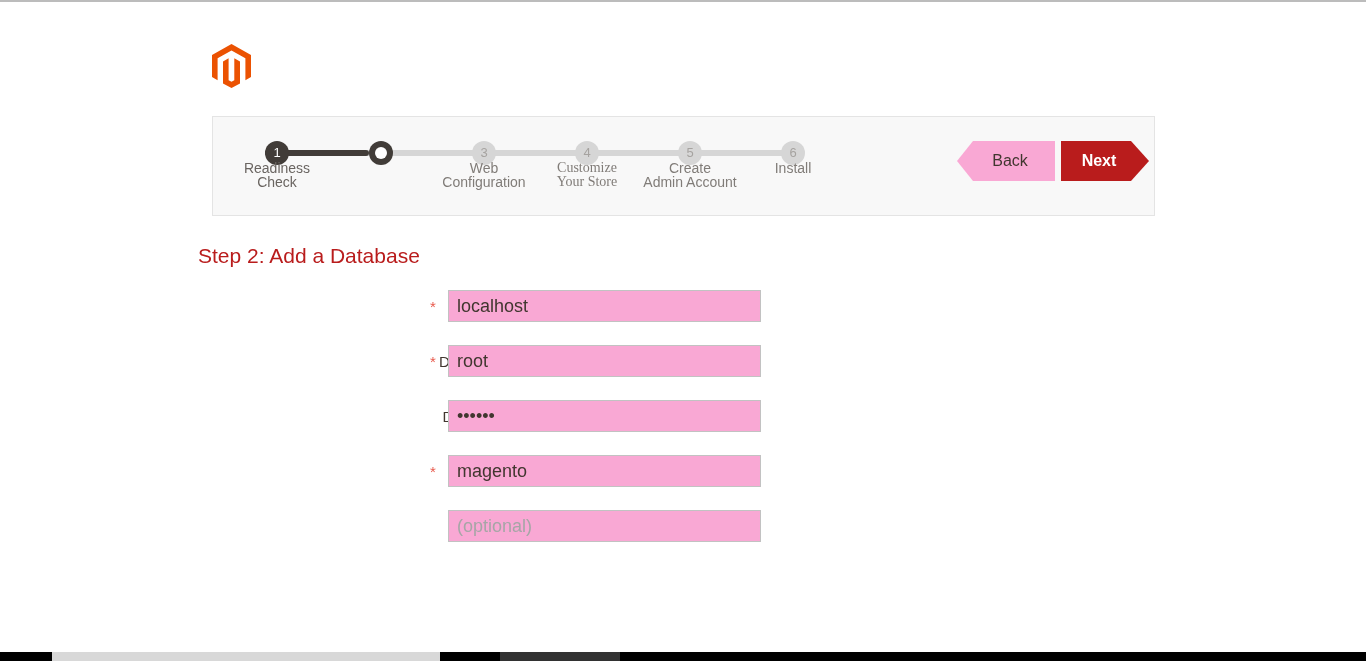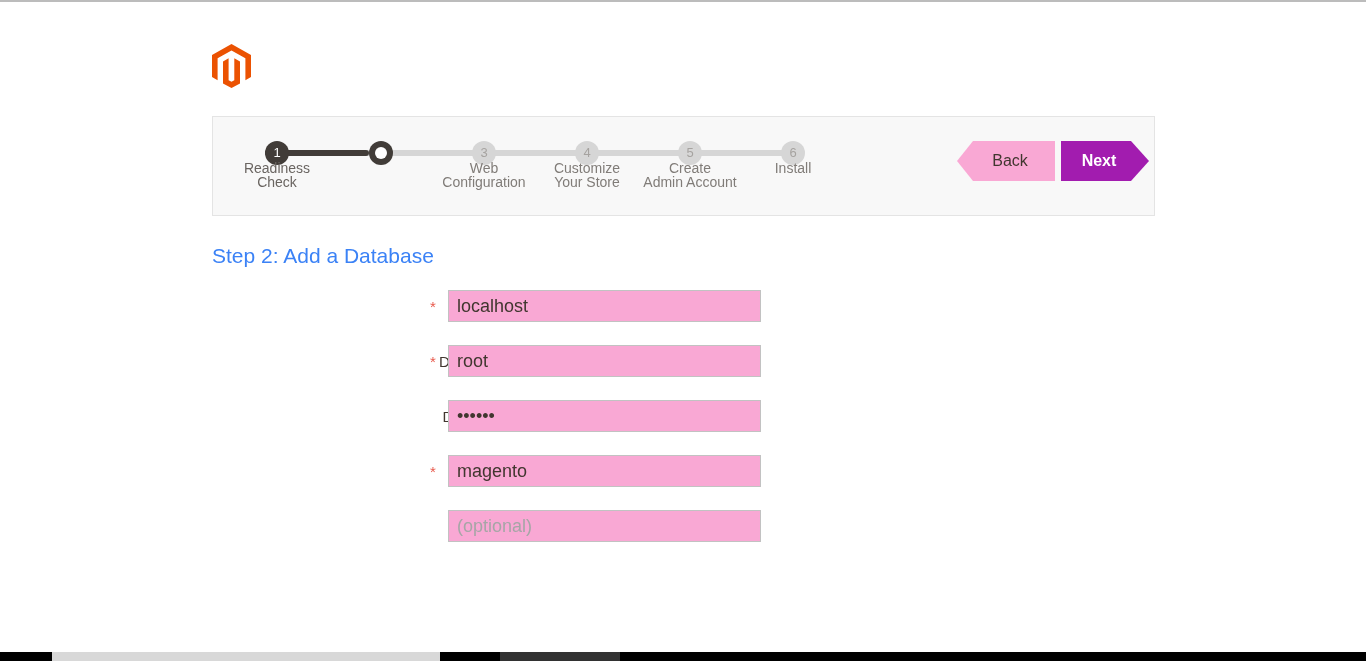--- a/index.html
+++ b/index.html
@@ -120,38 +120,38 @@
     text-align: center;
     padding-left: 8px;
     clip-path: polygon(16px 0, 100% 0, 100% 100%, 16px 100%, 0 50%);
     cursor: pointer;
     font-family: "Liberation Sans", sans-serif;
   }
   .btn-next {
     position: absolute;
     left: 104px; top: 0;
     width: 88px; height: 40px;
-    background: #a21caf;
+    background: #b91c1c;
     color: #ffffff;
     font-size: 16px;
     font-weight: bold;
     line-height: 40px;
     text-align: center;
     padding-right: 12px;
     clip-path: polygon(0 0, calc(100% - 18px) 0, 100% 50%, calc(100% - 18px) 100%, 0 100%);
     cursor: pointer;
     font-family: "Liberation Sans", sans-serif;
   }
 
   
   .page-title {
     position: absolute;
-    left: 212px; top: 244px;
+    left: 198px; top: 244px;
     font-size: 21px;
-    color: #3b82f6;
+    color: #b91c1c;
     font-family: "Liberation Sans", sans-serif;
     white-space: nowrap;
   }
 
   
   .form {
     position: absolute;
     left: 212px; top: 290px;
     width: 560px;
   }
@@ -245,21 +245,21 @@
 
       <div class="step current" style="left:156px;">2</div>
 
       <div class="step" style="left:259px;">3</div>
       <div class="step-label pending" style="left:271px;">
         <span>Web</span><br>
         <span>Configuration</span>
       </div>
 
       <div class="step" style="left:362px;">4</div>
-      <div class="step-label pending" style="left:374px;">
+      <div class="step-label pending" style="left:374px;font-family:Liberation Serif, serif;">
         <span>Customize</span><br>
         <span>Your Store</span>
       </div>
 
       <div class="step" style="left:465px;">5</div>
       <div class="step-label pending" style="left:477px;">
         <span>Create</span><br>
         <span>Admin Account</span>
       </div>
 

